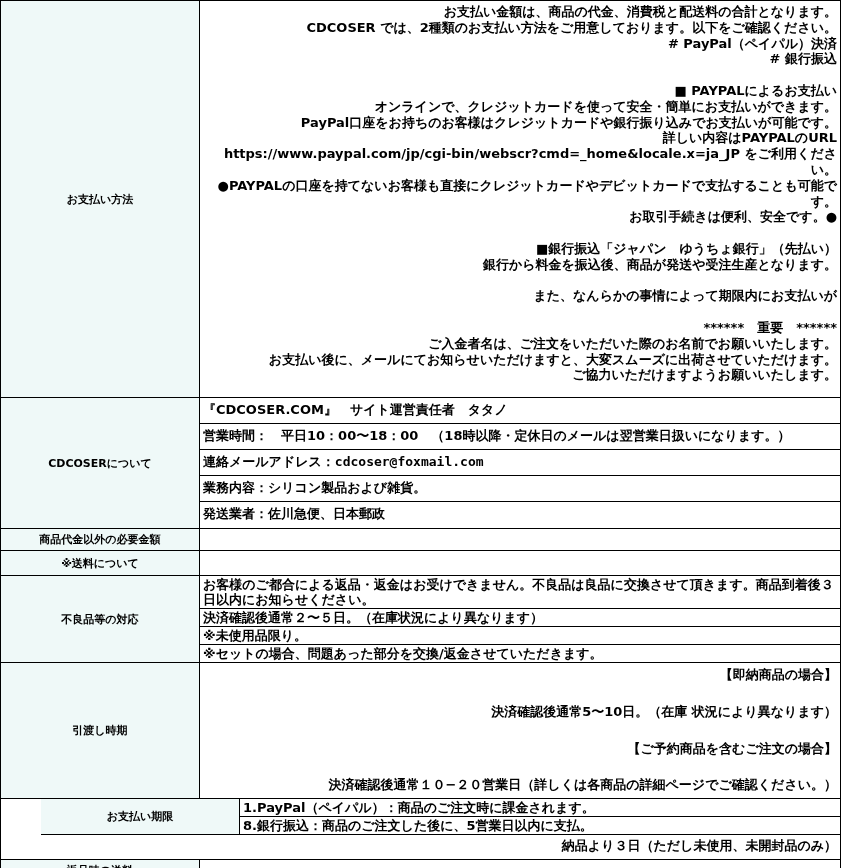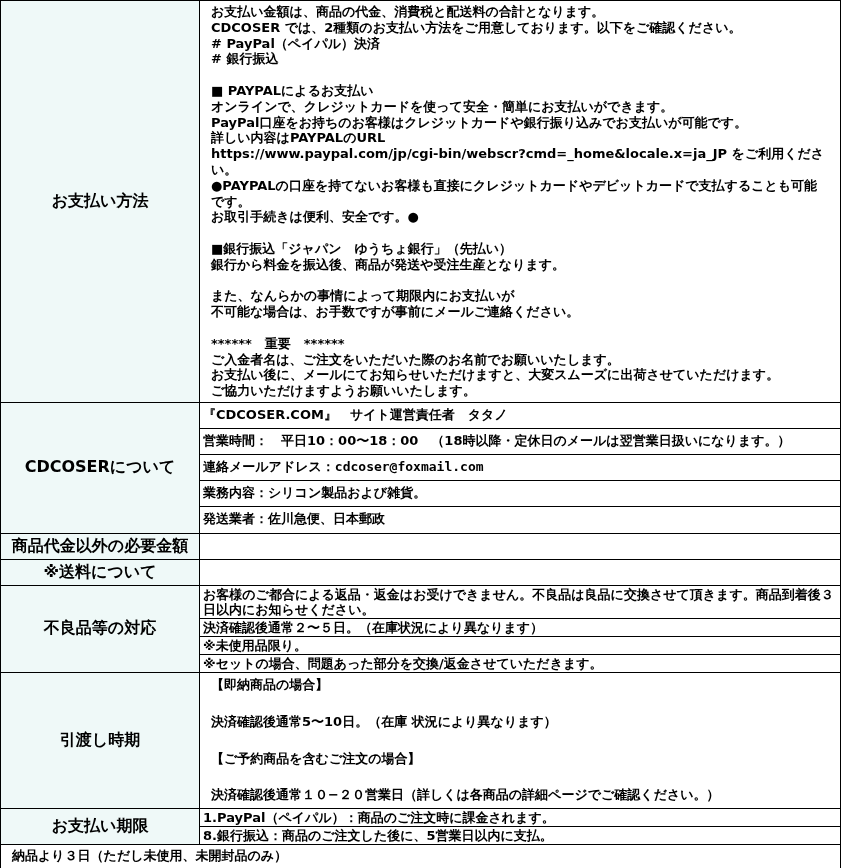--- a/index.html
+++ b/index.html
@@ -23,50 +23,50 @@
   .label-cell {
     width: 199px;
     flex: 0 0 199px;
     background: #eff9f8;
     border-right: 1px solid #000;
     display: flex;
     align-items: center;
     justify-content: center;
     text-align: right;
     padding: 2px 4px;
-    font-size: 16px;
+    font-size: 11px;
   }
   .content-cell {
     flex: 1 1 auto;
     display: flex;
     flex-direction: column;
     min-width: 0;
   }
-  .pad { padding: 3px 11px; }
+  .pad { padding: 3px 3px; text-align: right; }
   .line { min-height: 16px; line-height: 16px; white-space: normal; word-break: break-all; }
   .pm .line { min-height: 15.8px; line-height: 15.8px; }
   .delivery .line { min-height: 18.4px; line-height: 18.4px; }
   .subrow {
     border-bottom: 1px solid #000;
     padding: 4px 3px;
     line-height: 16px;
     min-height: 25px;
     word-break: break-all;
   }
   .content-cell .subrow:last-child { border-bottom: none; }
   .subrow.slim { padding: 1px 3px; min-height: 17px; line-height: 15px; }
   .email { font-family: "DejaVu Sans Mono", "Liberation Mono", monospace; font-weight: bold; text-align: center; }
   
   .r-payment  { min-height: 397px; }
   .r-about .subrow { min-height: 26px; }
   .r-extra    { min-height: 22px; }
   .r-shipfee  { min-height: 25px; }
   .r-defect   { min-height: 80px; }
   .r-delivery { min-height: 130px; }
-  .r-deadline { min-height: 35px; }
+  .r-deadline { min-height: 35px; margin-left: 40px; }
   .r-return   { min-height: 25px; }
   .r-retship  { min-height: 22px; }
 </style>
 </head>
 <body>
 
 <div class="info-table">
 
   <section class="row r-payment">
     <div class="label-cell">
@@ -83,21 +83,20 @@
         <div class="line">PayPal口座をお持ちのお客様はクレジットカードや銀行振り込みでお支払いが可能です。</div>
         <div class="line">詳しい内容はPAYPALのURL</div>
         <div class="line">https://www.paypal.com/jp/cgi-bin/webscr?cmd=_home&amp;locale.x=ja_JP をご利用ください。</div>
         <div class="line">●PAYPALの口座を持てないお客様も直接にクレジットカードやデビットカードで支払することも可能です。</div>
         <div class="line">お取引手続きは便利、安全です。●</div>
         <div class="line"></div>
         <div class="line">■銀行振込「ジャパン　ゆうちょ銀行」（先払い）</div>
         <div class="line">銀行から料金を振込後、商品が発送や受注生産となります。</div>
         <div class="line"></div>
         <div class="line">また、なんらかの事情によって期限内にお支払いが</div>
-        <div class="line">不可能な場合は、お手数ですが事前にメールご連絡ください。</div>
         <div class="line"></div>
         <div class="line">******　重要　******</div>
         <div class="line">ご入金者名は、ご注文をいただいた際のお名前でお願いいたします。</div>
         <div class="line">お支払い後に、メールにてお知らせいただけますと、大変スムーズに出荷させていただけます。</div>
         <div class="line">ご協力いただけますようお願いいたします。</div>
       </div>
   </section>
 
   <section class="row r-about">
     <div class="label-cell">

